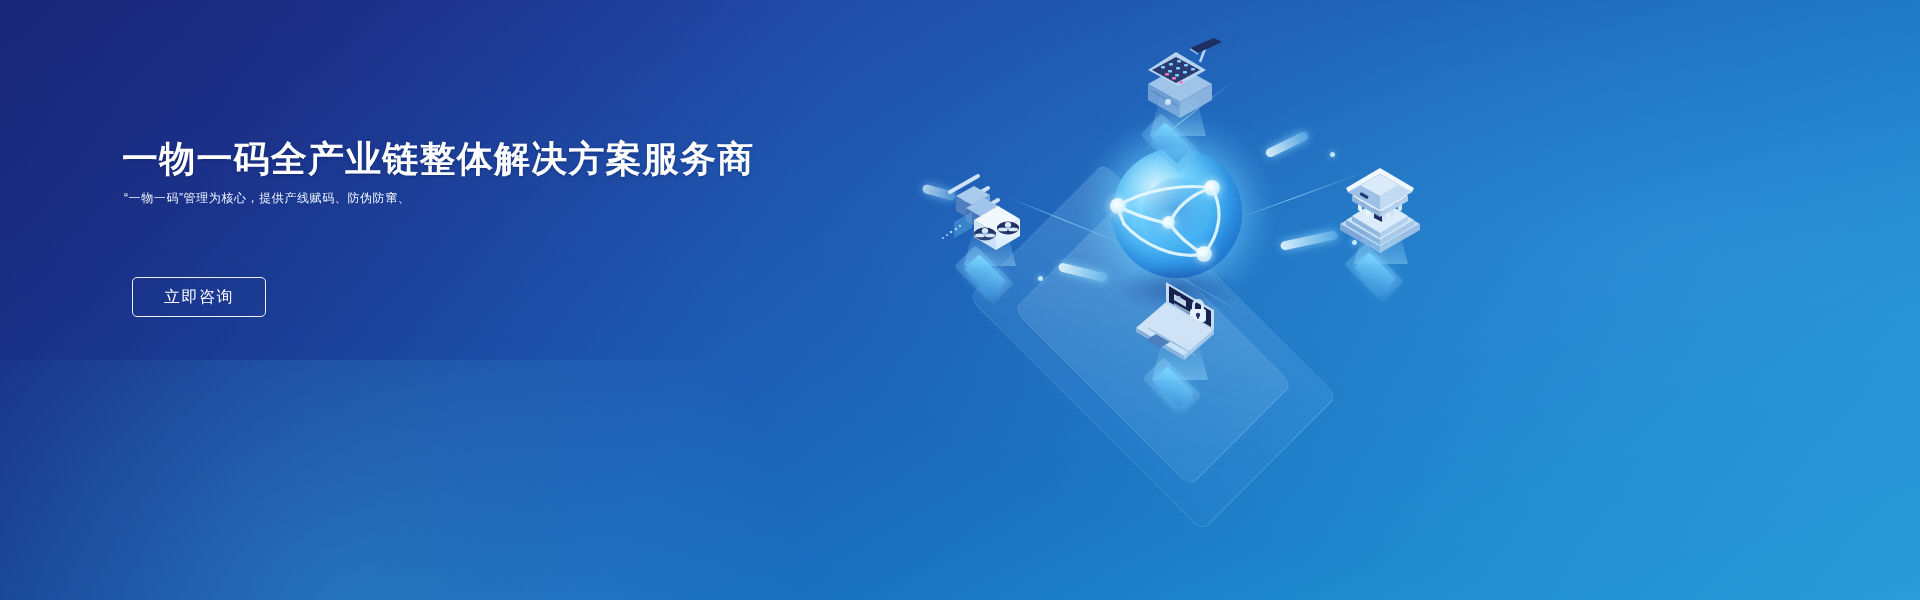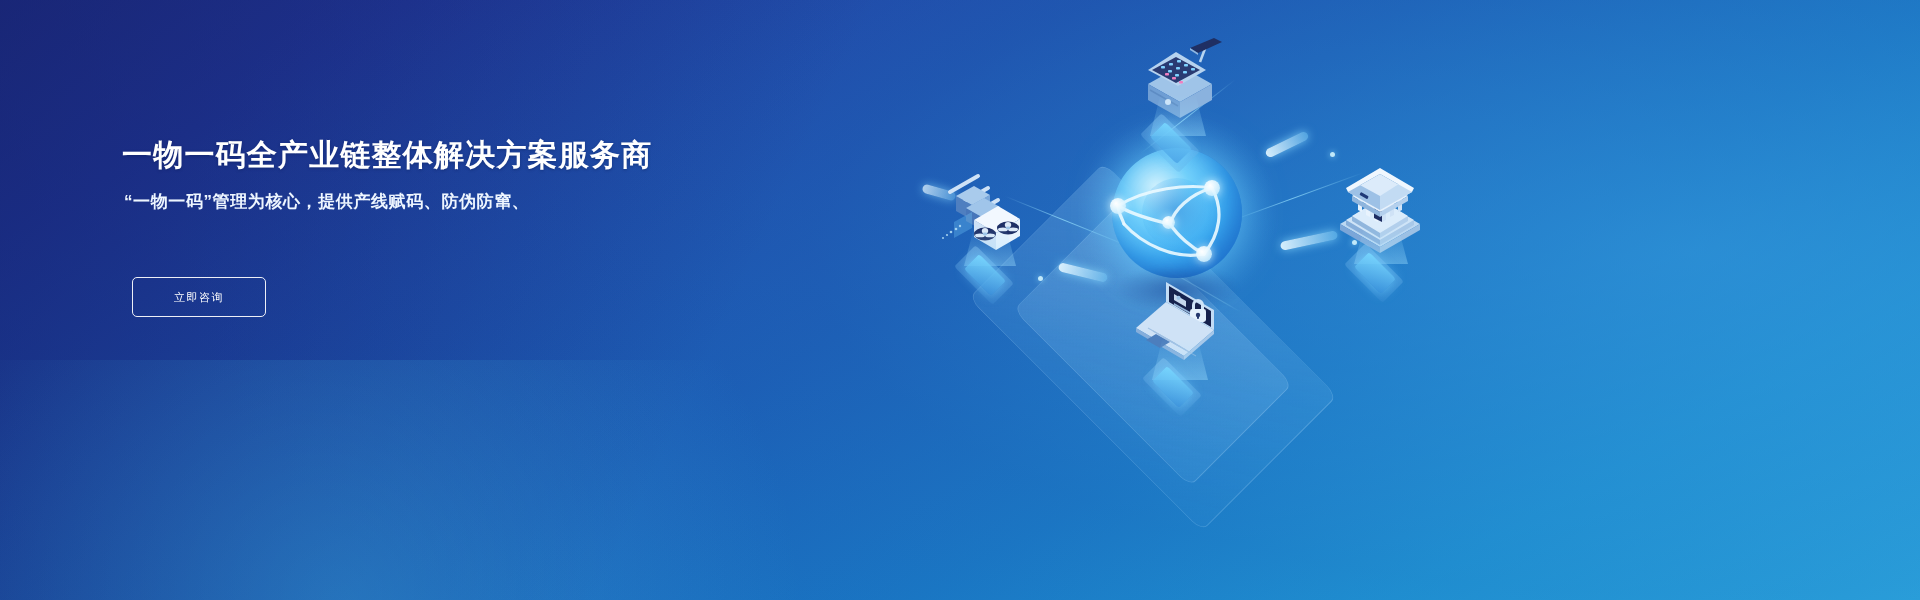--- a/index.html
+++ b/index.html
@@ -23,37 +23,37 @@
   .bg-glow-bottom {
     position:absolute; left:-6%; bottom:-30%; width:60%; height:70%;
     background:radial-gradient(circle at 40% 60%, rgba(64,180,228,0.35) 0%, rgba(64,180,228,0) 62%);
     pointer-events:none;
   }
 
   
   .content { position:absolute; left:118px; top:0; width:760px; height:600px; }
   .headline {
     position:absolute; top:135px; left:4px;
-    font-size:30px; font-weight:bold; color:#ffffff;
+    font-size:36px; font-weight:bold; color:#ffffff;
     letter-spacing:1.2px; white-space:nowrap;
     text-shadow:0 1px 3px rgba(0,20,70,0.35);
   }
   .subline {
     position:absolute; left:6px;
-    font-size:17px; color:#eef6ff; letter-spacing:0.6px;
-    white-space:nowrap; font-weight:bold;
+    font-size:12px; color:#eef6ff; letter-spacing:0.6px;
+    white-space:nowrap; font-weight:normal;
   }
   .subline.l1 { top:190px; }
   .subline.l2 { top:224px; }
   .cta {
     position:absolute; left:14px; top:277px;
     width:134px; height:40px;
     border:1px solid rgba(255,255,255,0.92);
     border-radius:5px;
-    color:#ffffff; font-size:11px; letter-spacing:1.5px;
+    color:#ffffff; font-size:16px; letter-spacing:1.5px;
     display:flex; align-items:center; justify-content:center;
     background:transparent; cursor:pointer;
   }
 
   
   .art { position:absolute; left:860px; top:0; width:1060px; height:600px; }
 
   
   .platform {
     position:absolute; left:60px; top:118px; width:600px; height:600px;

